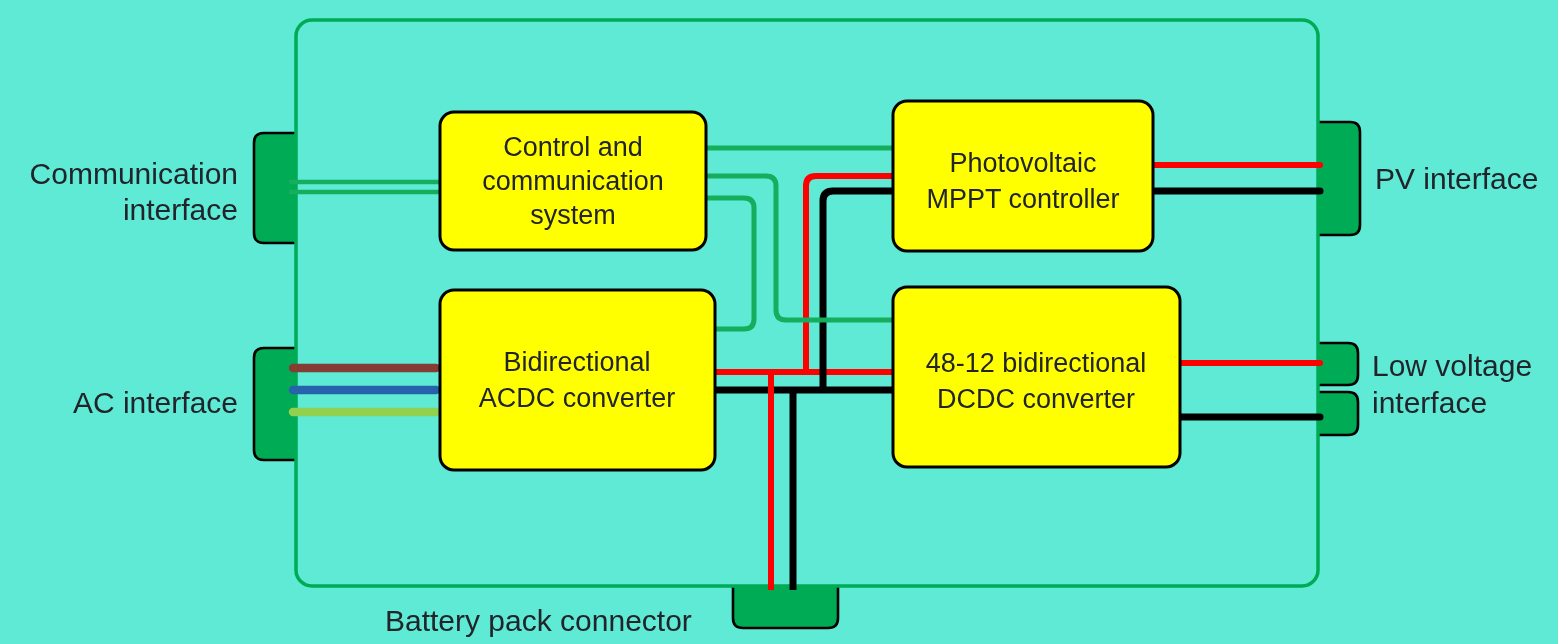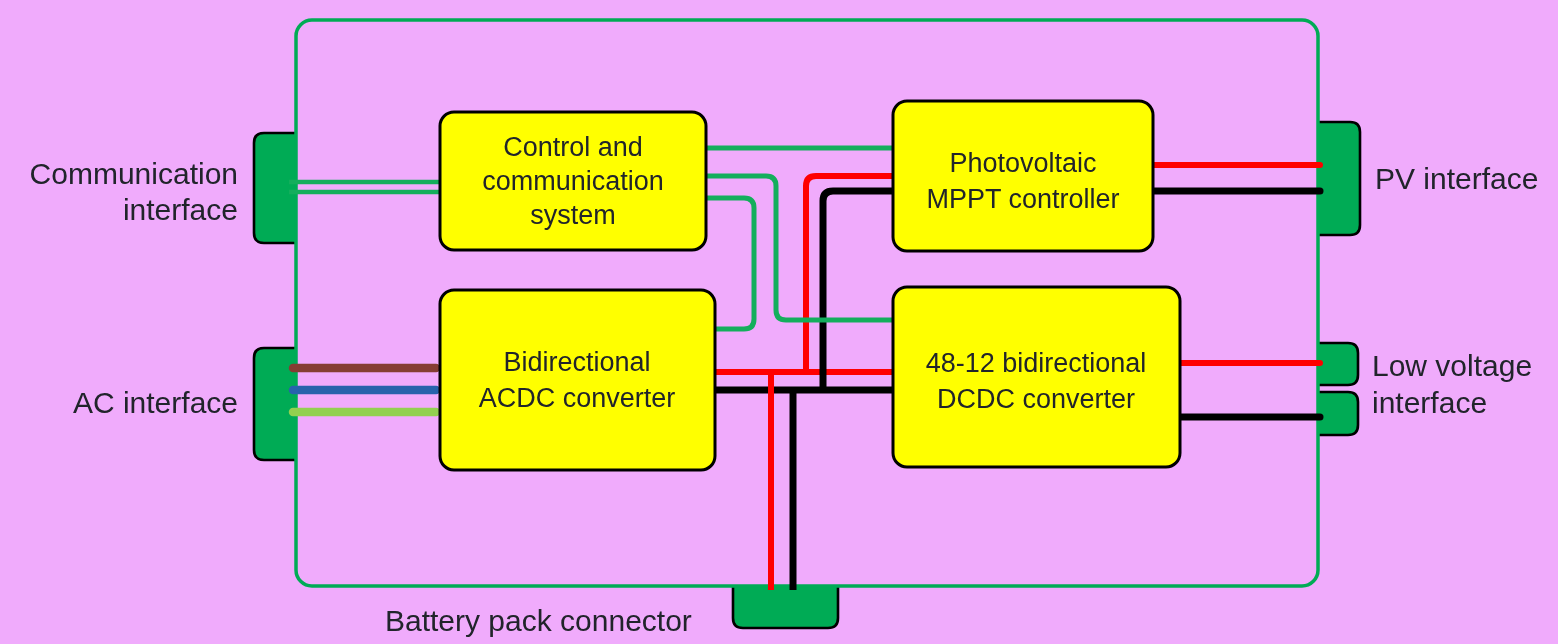--- a/index.html
+++ b/index.html
@@ -1,19 +1,19 @@
 <!DOCTYPE html>
 <html style="--yellow: #FFFF00; --green: #00AB55; --wire_green: #14AE5C; --red: #FF0000; --black: #000000; --brown: #853D33; --blue: #2763AC; --light_green: #92D050; --text: #21242B;"><head>
 <meta charset="utf-8">
 <style>
   html,body{margin:0;padding:0;background:#ffffff;}
   #canvas{
     position:relative;
     width:1558px;height:644px;
-    background:#f0abfc;
+    background:#5eead4;
     font-family:"Liberation Sans", sans-serif;
     overflow:hidden;
   }
   svg text{
     fill:var(--text);
     font-family:"Liberation Sans", sans-serif;
   }
   .iface-label{font-size:30px;}
   .block-label{font-size:27px;}
 </style>

